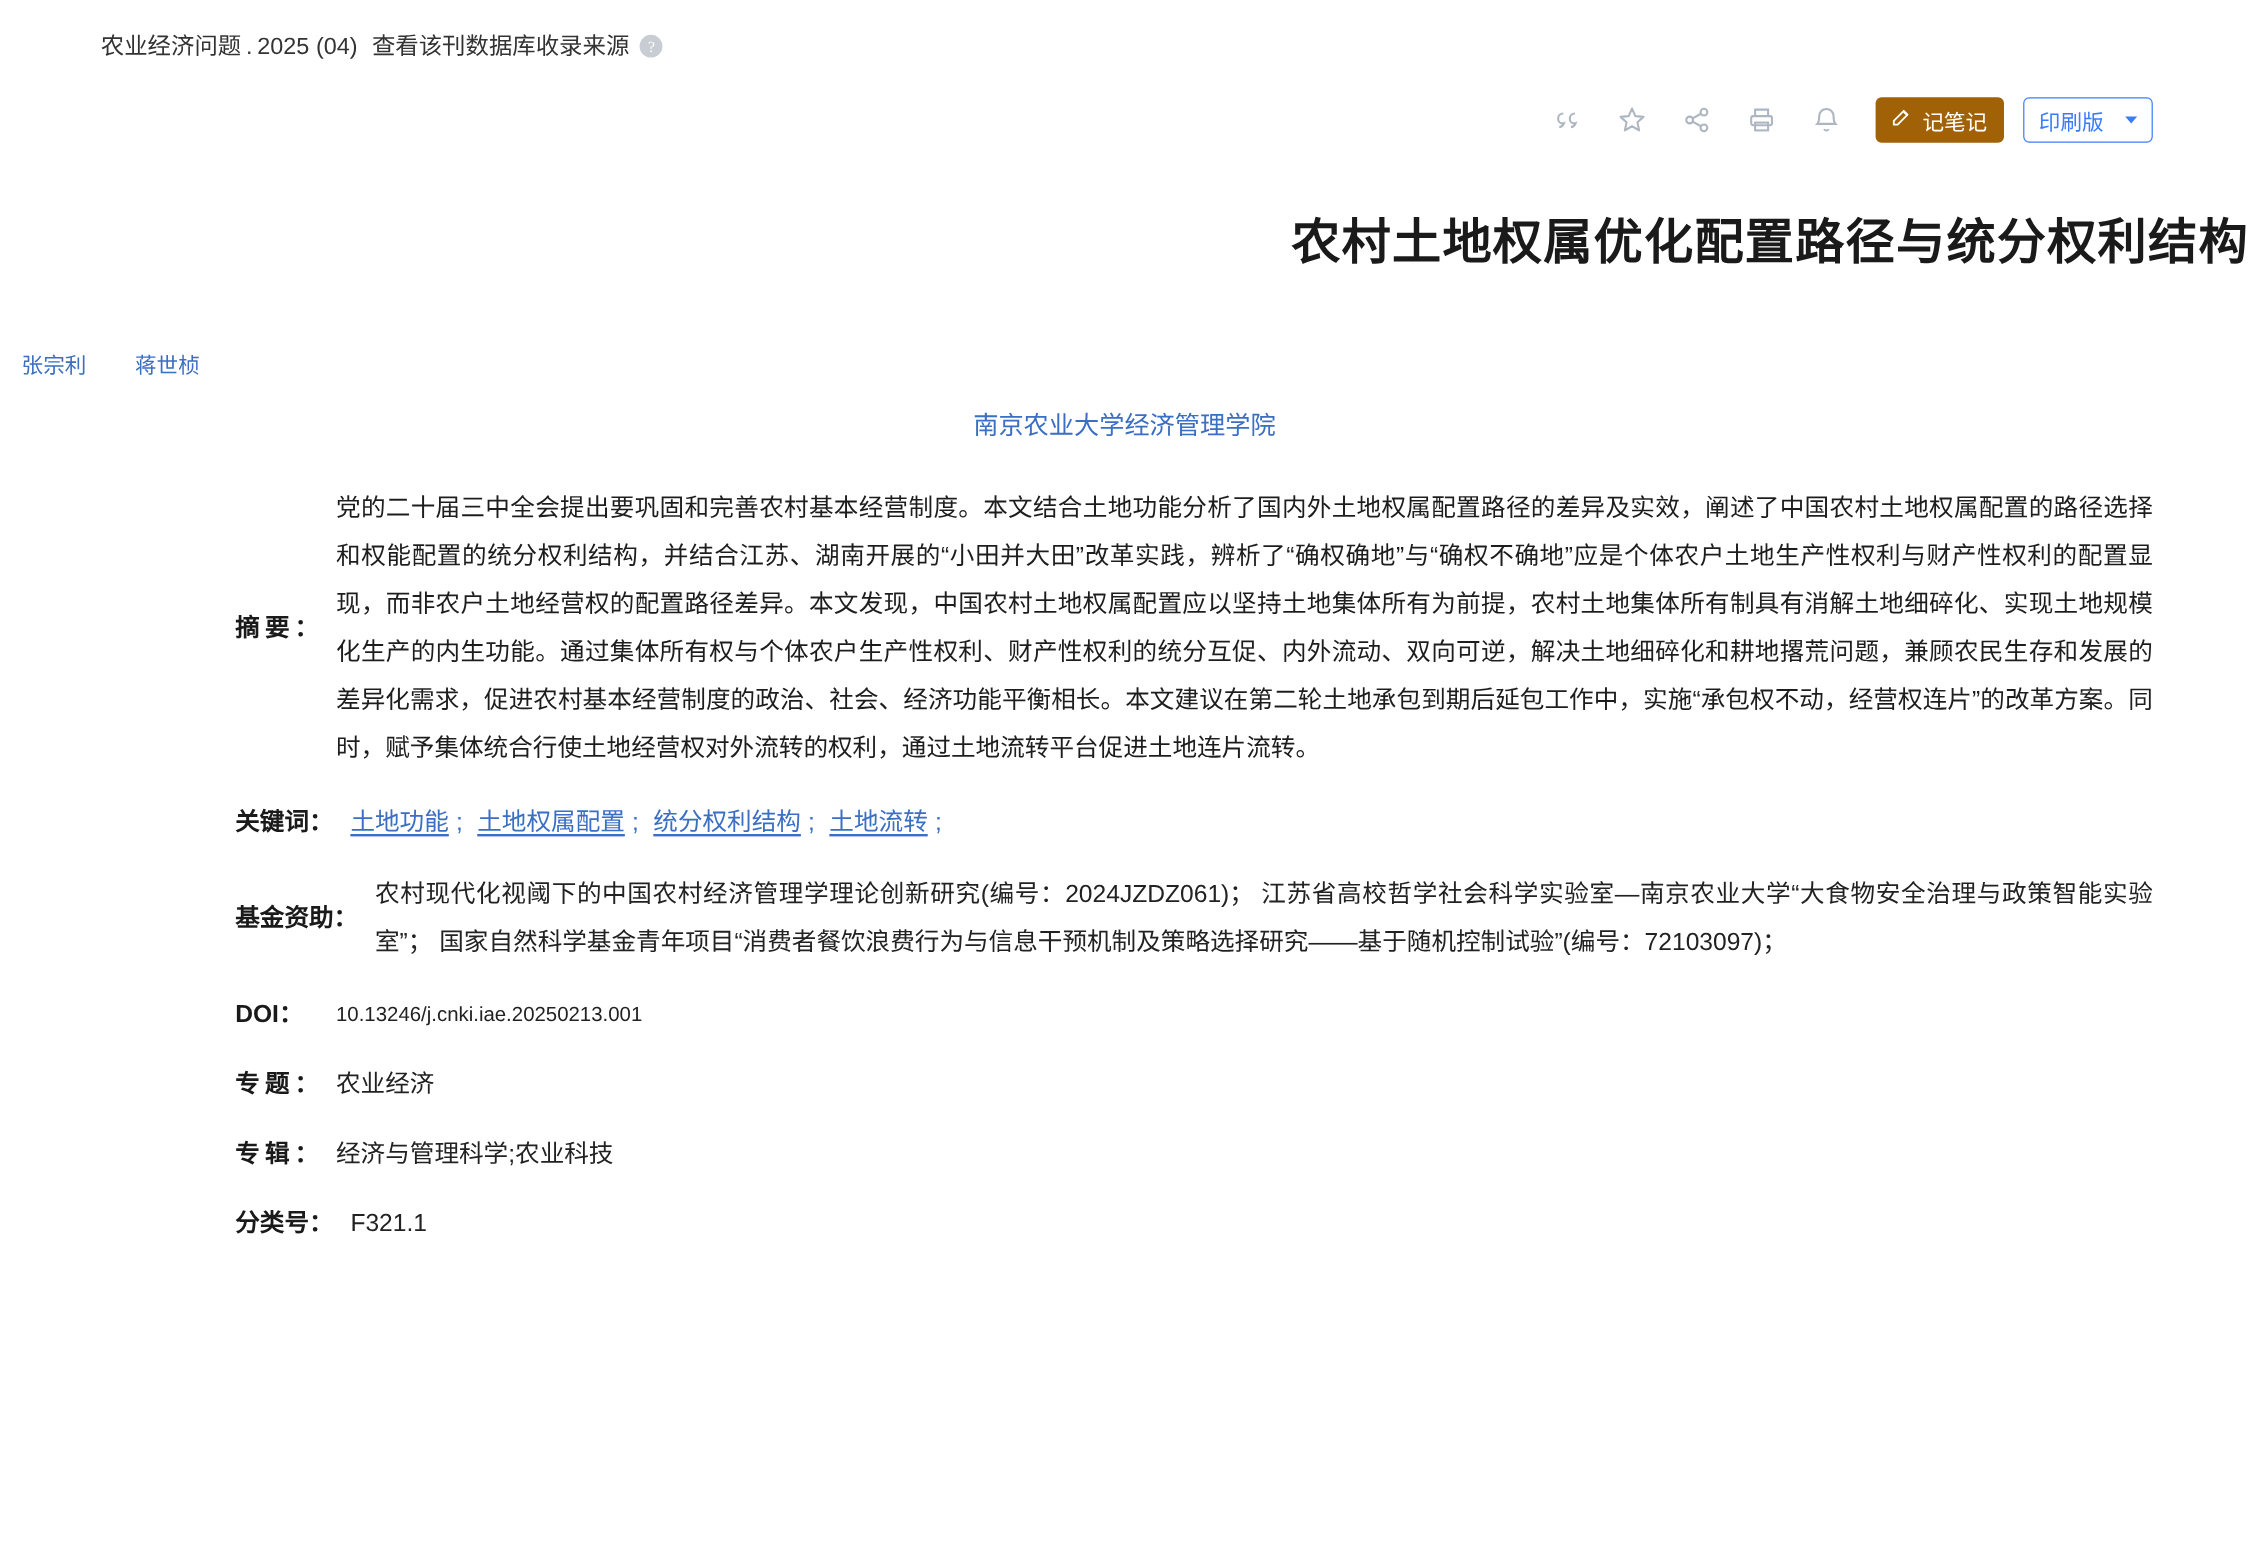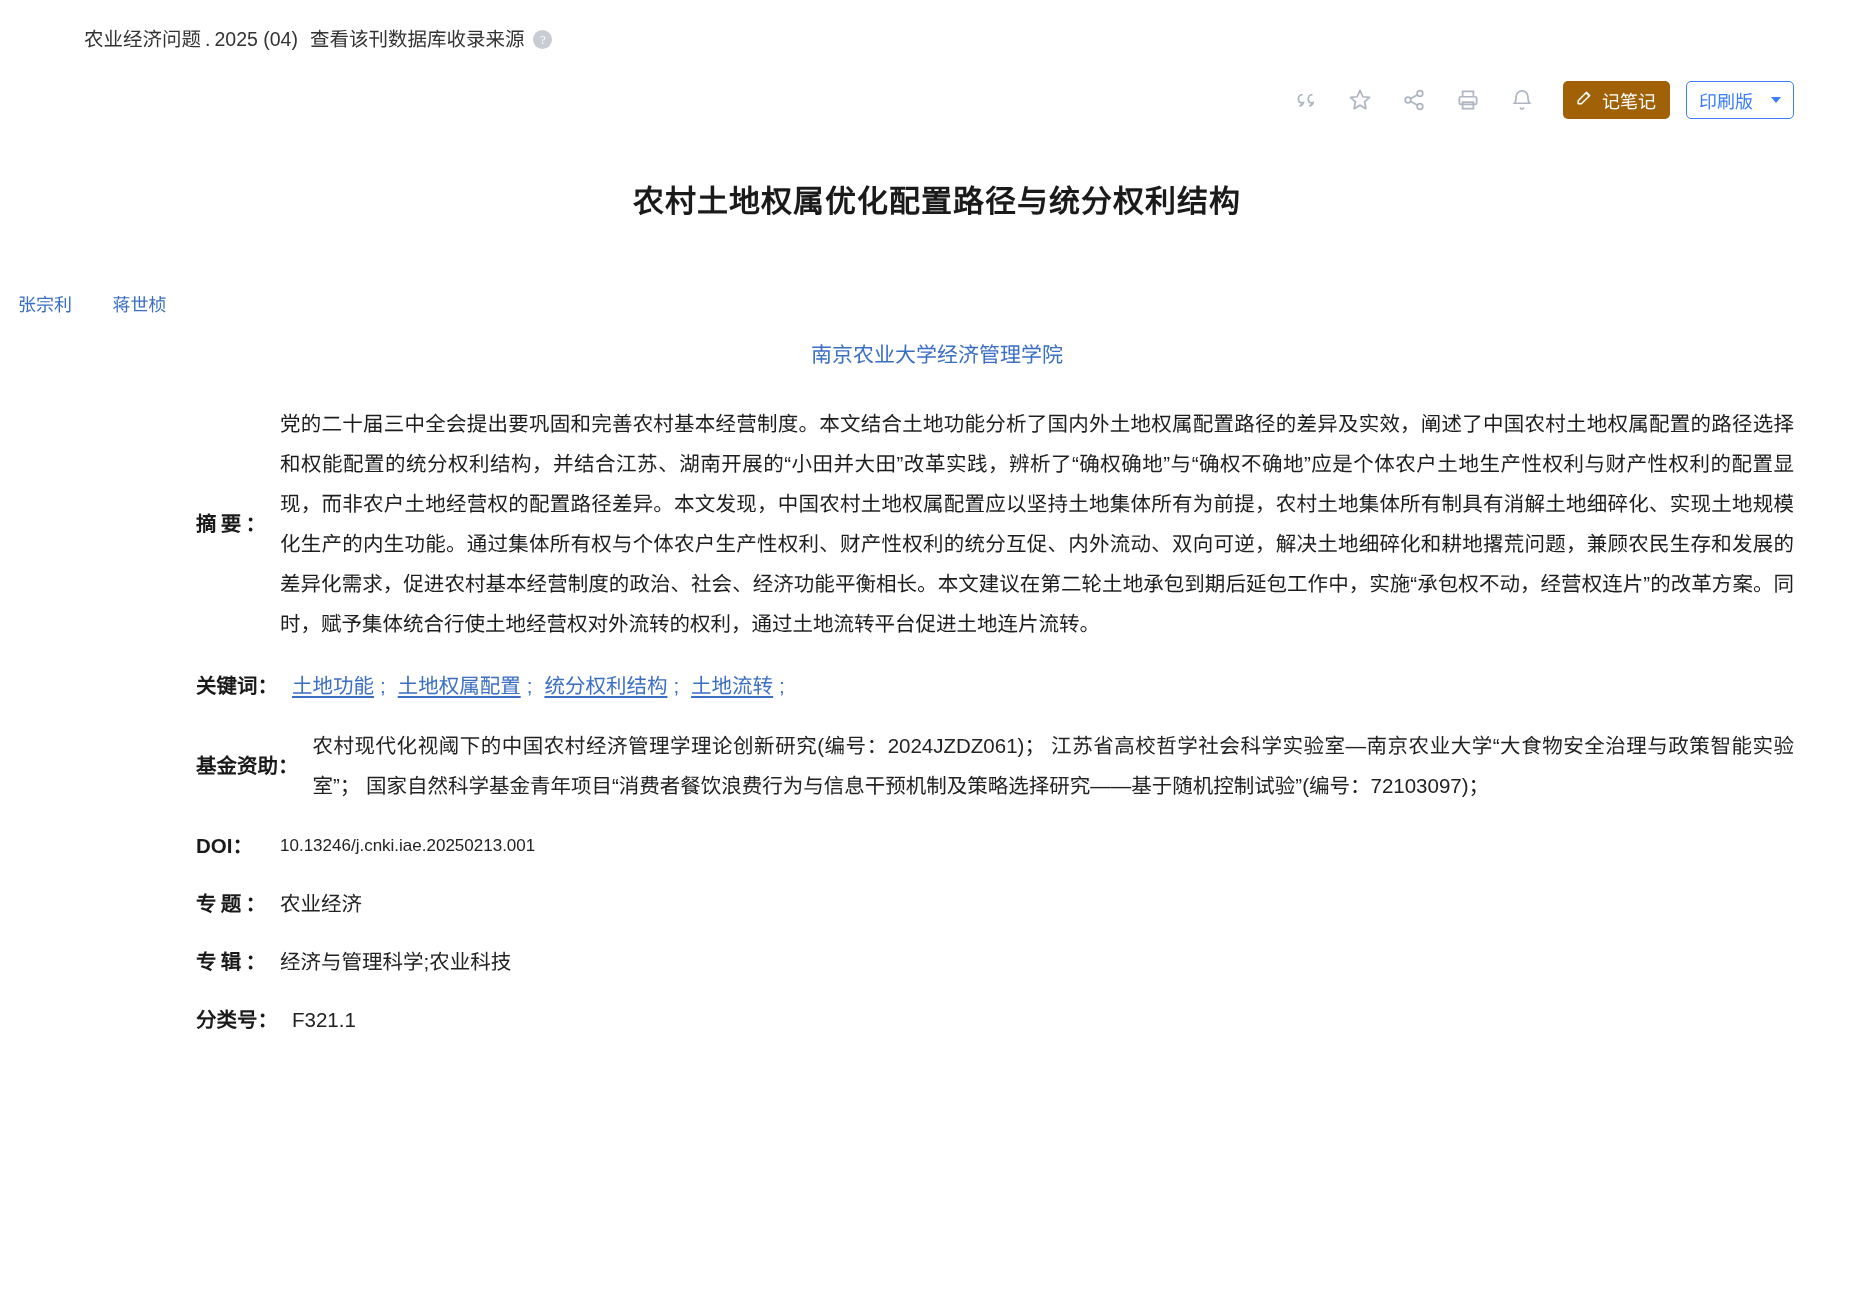--- a/index.html
+++ b/index.html
@@ -110,22 +110,22 @@
   }
   .caret-down {
     width: 0; height: 0;
     border-left: 5px solid transparent;
     border-right: 5px solid transparent;
     border-top: 6px solid #3b7cff;
   }
 
   
   .title {
-    text-align: center;
-    font-size: 31px;
+    text-align: right;
+    font-size: 41px;
     font-weight: 700;
     color: #1a1a1a;
     letter-spacing: 1px;
     margin: 52px 0 0 0;
     line-height: 60px;
   }
   .authors {
     margin-top: 58px;
     font-size: 18px;
     color: #3b6fc4;

